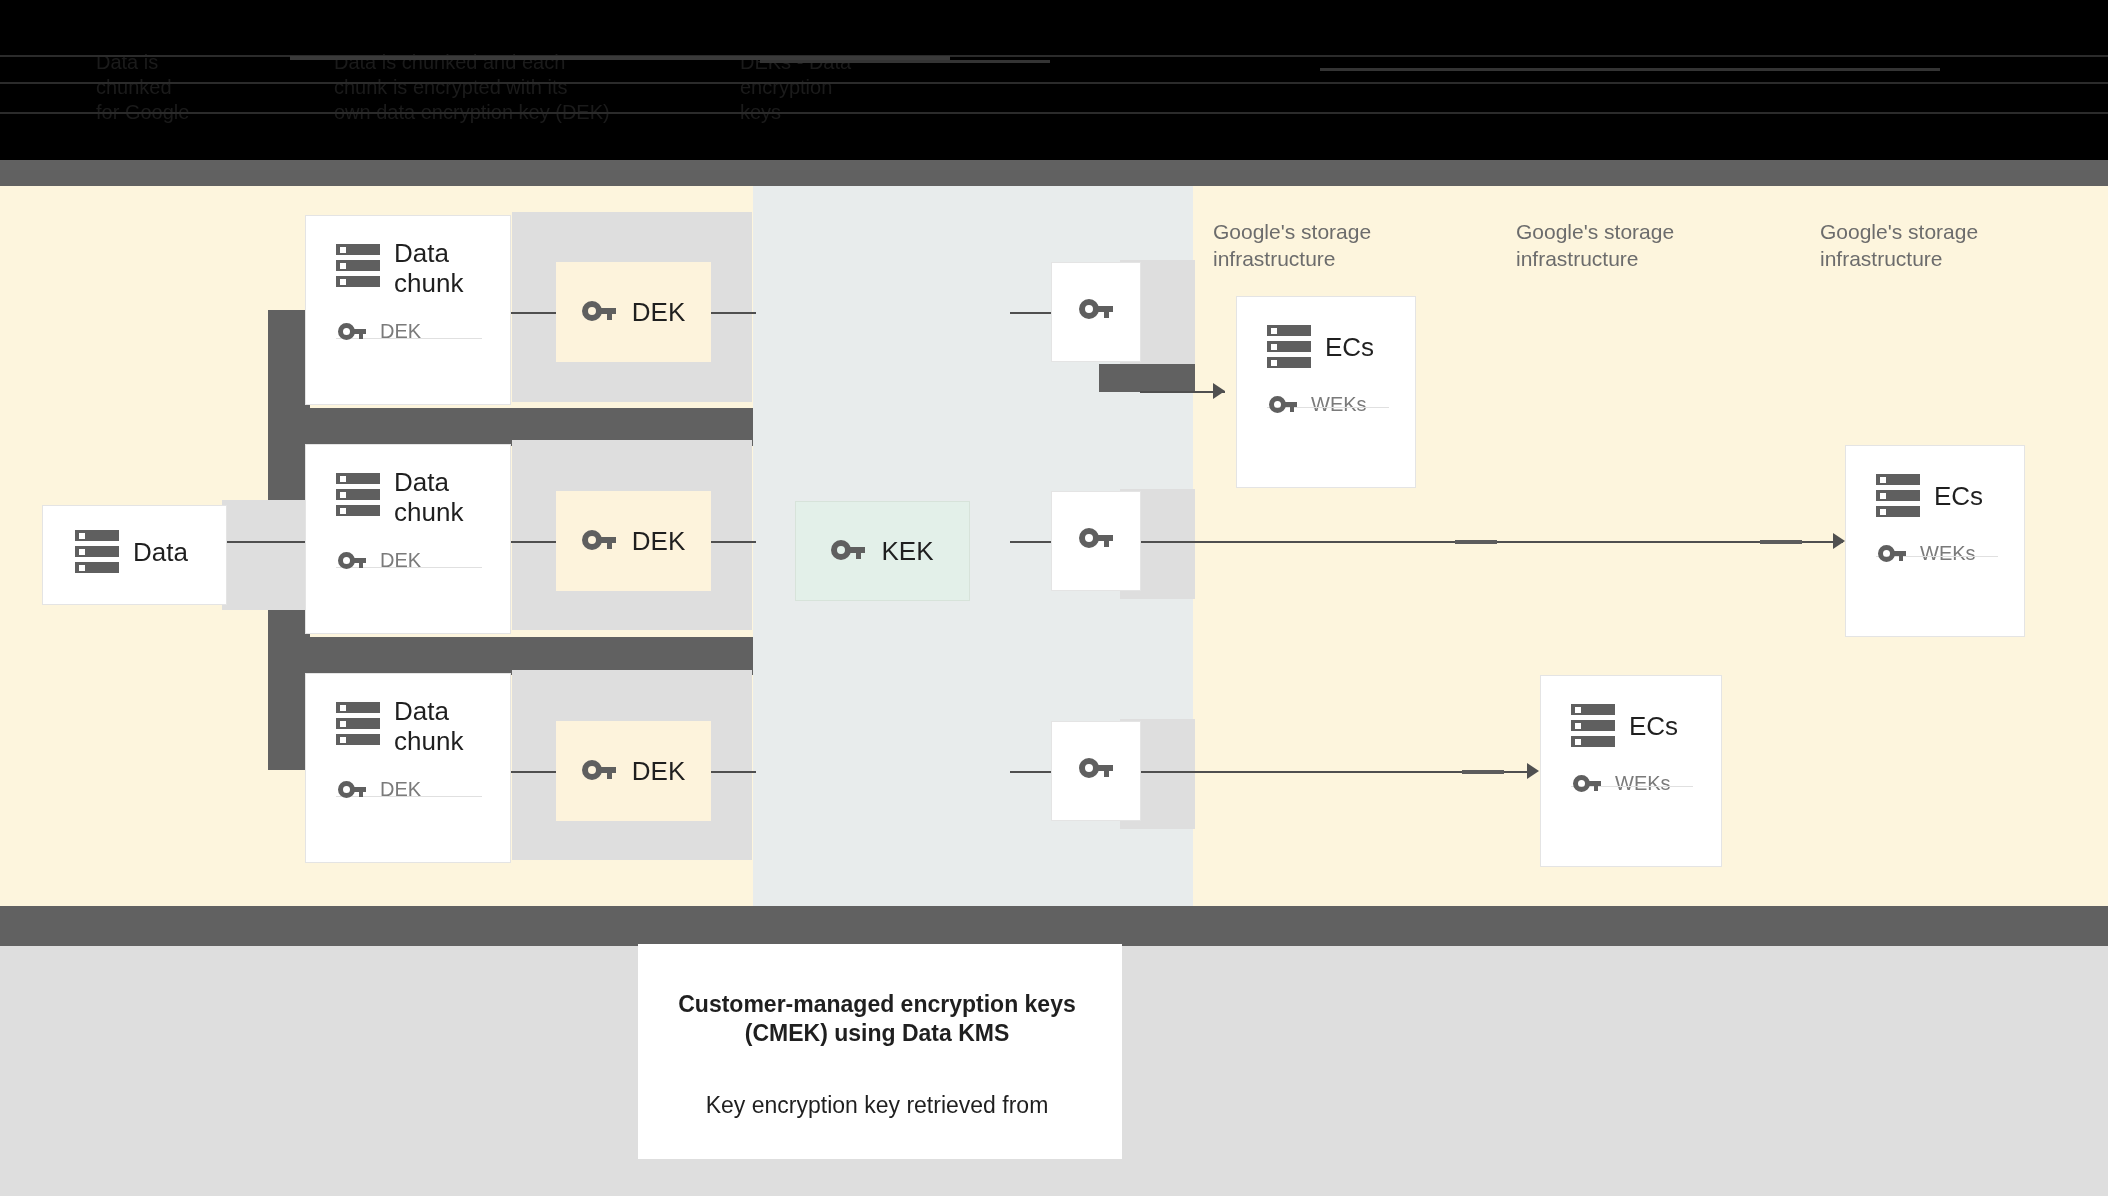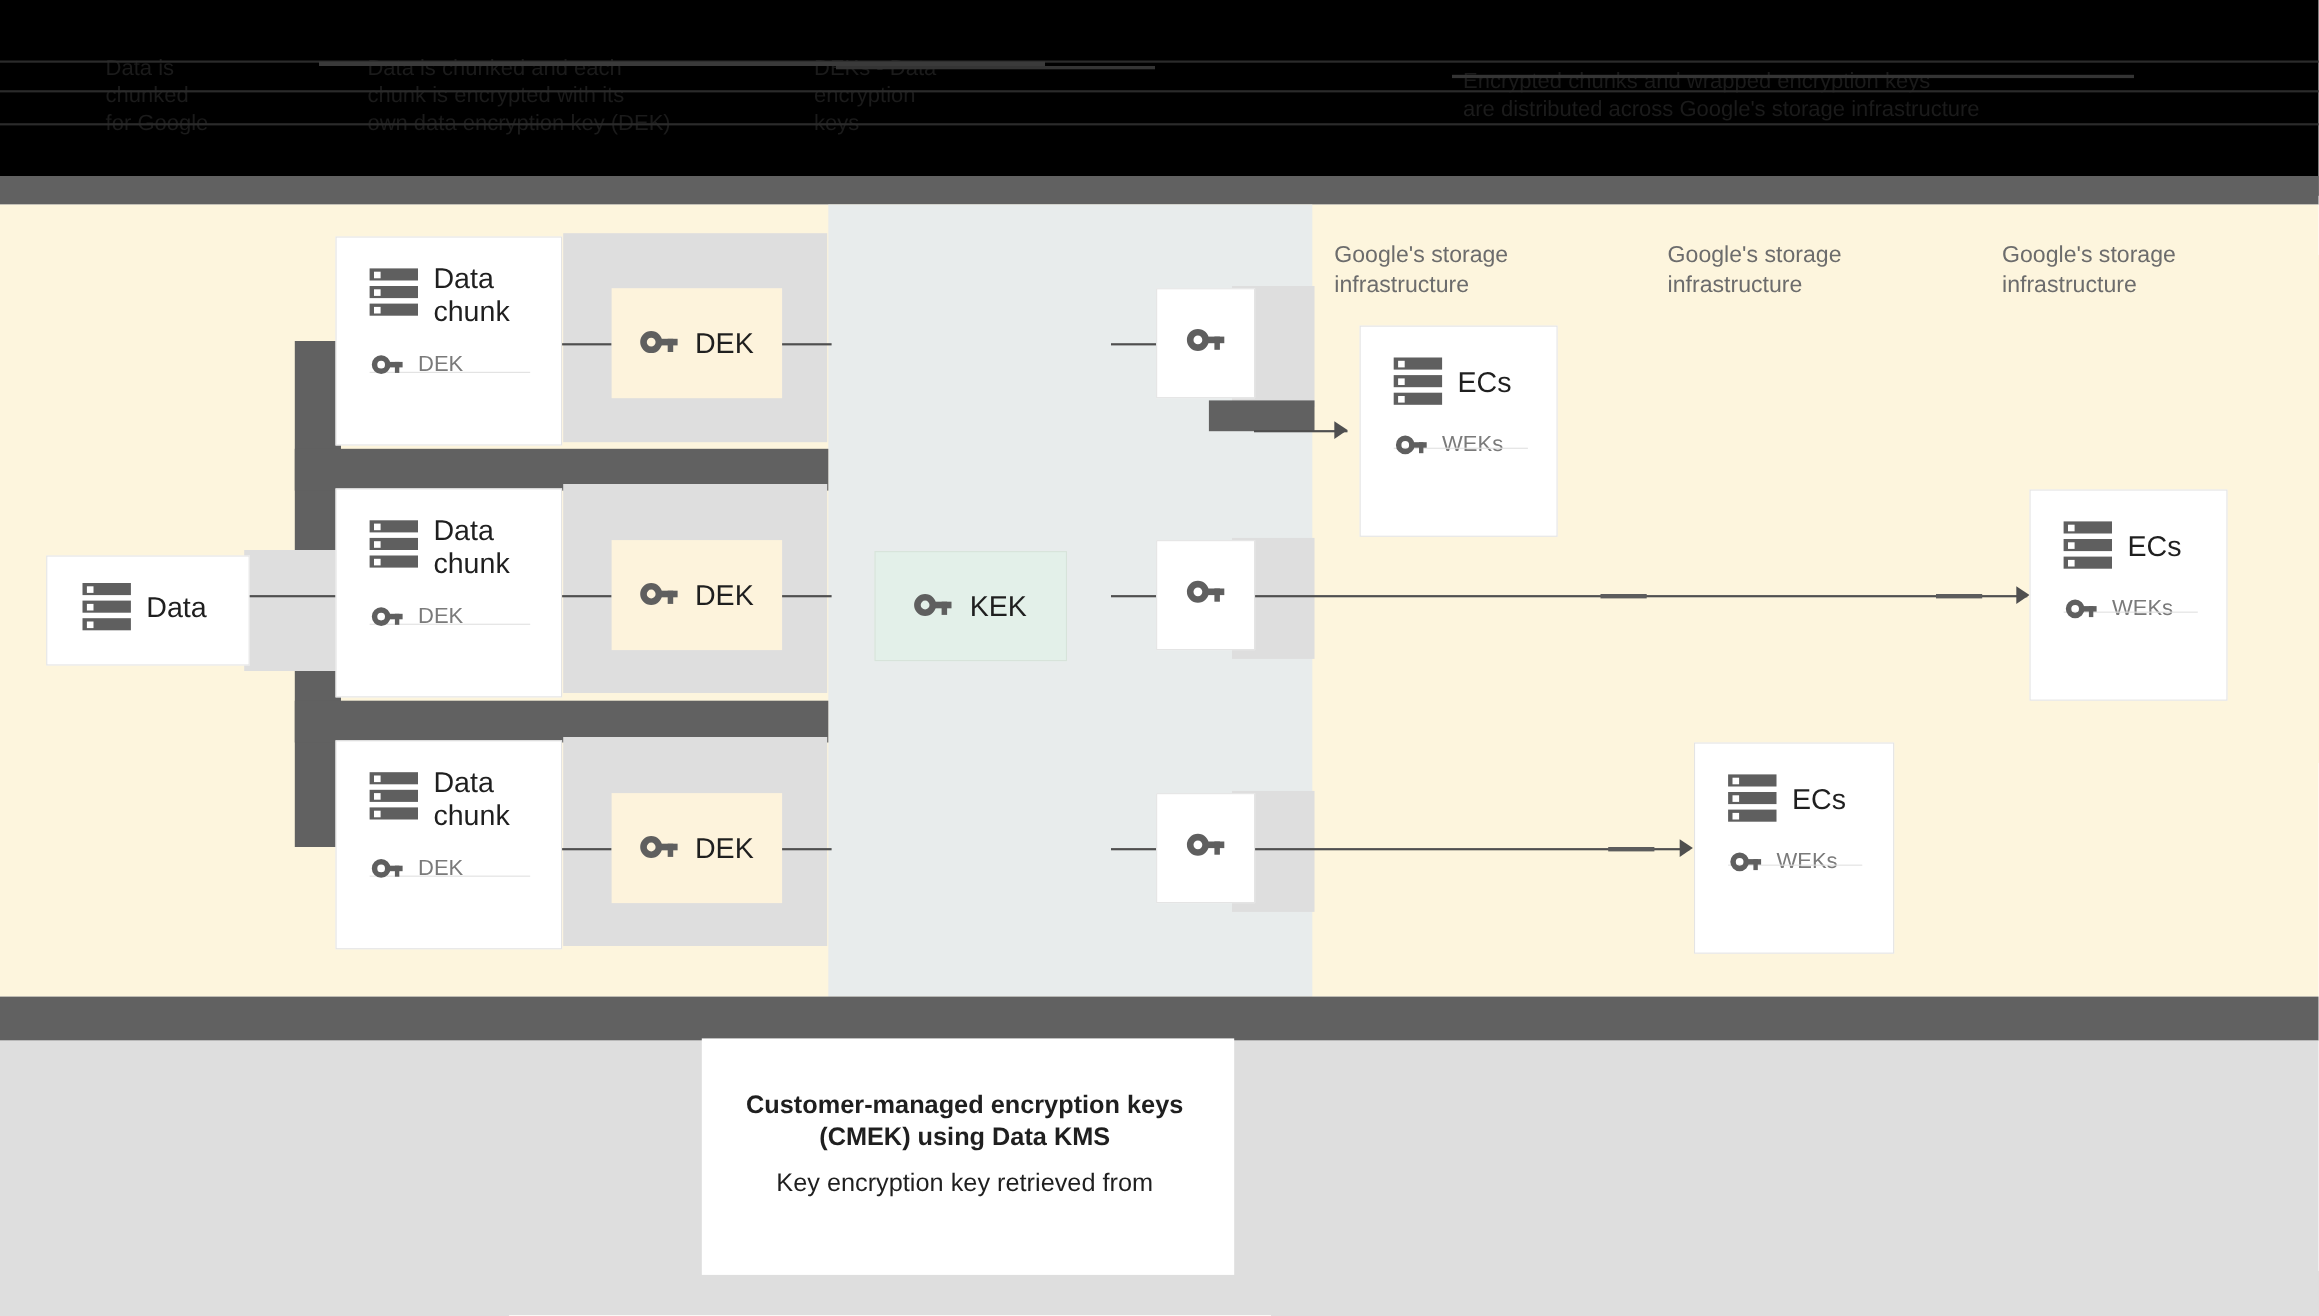--- a/index.html
+++ b/index.html
@@ -71,22 +71,20 @@
   <div class="banner">
     <div class="banner-text" style="left:96px;top:50px;">Data is
 chunked
 for Google</div>
     <div class="banner-text" style="left:295px;top:50px;margin-left:39px;">Data is chunked and each
 chunk is encrypted with its
 own data encryption key (DEK)</div>
     <div class="banner-text" style="left:740px;top:50px;">DEKs - Data
 encryption
 keys</div>
-    <div class="banner-text" style="left:1330px;top:62px;">Encrypted chunks and wrapped encryption keys
-are distributed across Google's storage infrastructure</div>
     <div class="banner-rule" style="left:0px;top:55px;width:2108px;"></div>
     <div class="banner-rule" style="left:0px;top:82px;width:2108px;"></div>
     <div class="banner-rule" style="left:0px;top:112px;width:2108px;"></div>
     <div class="banner-strip" style="left:290px;top:56px;width:660px;height:4px;background:#3a3a3a;"></div>
     <div class="banner-strip" style="left:760px;top:60px;width:290px;height:3px;background:#343434;"></div>
     <div class="banner-strip" style="left:1320px;top:68px;width:620px;height:3px;background:#343434;"></div>
   </div>
 
   <div class="band band-dark" style="left:0;top:160px;width:2108px;height:26px;"></div>
   <div class="band band-cream" style="left:0;top:186px;width:2108px;height:720px;"></div>
@@ -332,16 +330,16 @@
           <span class="shaft"></span>
           <span class="t1"></span>
         </span>
       <span class="card-sub">WEKs</span>
     </div>
   </div>
 
   <div class="caption" style="left:638px;top:944px;width:484px;height:215px;padding:46px 36px 0 30px;">
     <div class="cap-b">Customer-managed encryption keys</div>
     <div class="cap-b">(CMEK) using Data KMS</div>
-    <div class="cap-n" style="margin-top:13px;">Key encryption key retrieved from</div>
+    <div class="cap-n" style="margin-top:43px;">Key encryption key retrieved from</div>
   </div>
 
 </div>
 
 </body></html>

